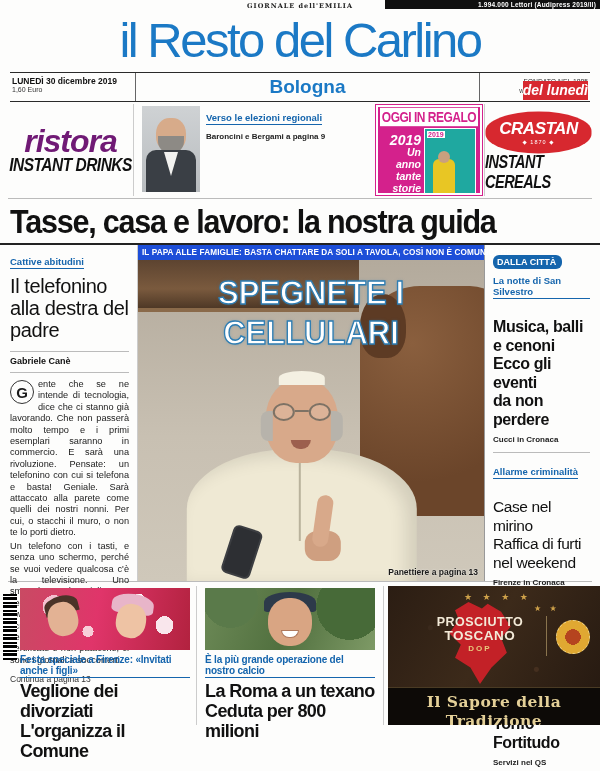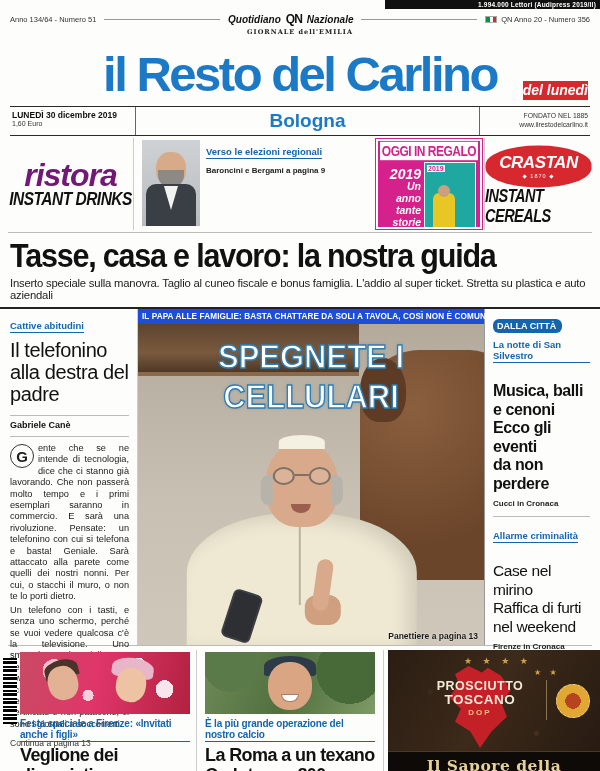--- a/index.html
+++ b/index.html
@@ -13,22 +13,22 @@
   .readers-bar { position:absolute; top:0; right:0; width:215px; height:9px;
     background:#101010; color:#fff; font-size:6.5px; font-weight:bold;
     text-align:right; padding:1px 4px 0 0; letter-spacing:.2px; }
   .meta-row { display:flex; align-items:center; padding:12px 10px 0 10px; font-size:7.5px; color:#333; }
   .meta-row .rule { flex:1; height:1px; background:#999; margin:0 8px; }
   .meta-center { display:flex; align-items:center; gap:5px; font-weight:bold; font-style:italic; font-size:10px; color:#111; }
   .qn-logo { font-style:normal; font-weight:bold; font-size:12px; letter-spacing:-1px; }
   .flag { display:inline-flex; width:12px; height:7px; margin-right:4px; border:.5px solid #aaa; vertical-align:middle; }
   .flag i { flex:1; } .flag i:nth-child(1){background:#009246;} .flag i:nth-child(2){background:#fff;} .flag i:nth-child(3){background:#ce2b37;}
   .giornale { text-align:center; font-family:"DejaVu Serif", serif; font-size:6.5px; font-weight:bold; letter-spacing:1px; color:#222; margin-top:2px; }
-  .masthead { text-align:center; color:#1b79c5; font-weight:bold; font-size:49px;
-    letter-spacing:-2.5px; line-height:52px; margin-top:12px; }
+  .masthead { text-align:center; color:#1b79c5; font-weight:normal; font-size:49px;
+    letter-spacing:-2.5px; line-height:52px; margin-top:4px; }
   .lunedi-badge { position:absolute; top:81px; right:12px; background:#d7282f; color:#fff;
     font-style:italic; font-weight:bold; font-size:14px; padding:1px 0 2px; }
   .info-row { display:flex; border-top:1.5px solid #2a2a2a; border-bottom:1.5px solid #2a2a2a;
     margin:6px 10px 0 10px; height:30px; }
   .info-left { width:125px; padding:3px 0 0 2px; }
   .info-date { font-size:8.5px; font-weight:bold; }
   .info-price { font-size:7px; color:#333; }
   .info-center { flex:1; border-left:1px solid #666; border-right:1px solid #666;
     display:flex; align-items:center; justify-content:center; }
   .edition { color:#1b79c5; font-size:19px; font-weight:bold; }
@@ -143,37 +143,20 @@
   .pros-strip { position:absolute; bottom:0; left:0; width:100%; height:38px; background:#0d0a07; border-top:1px solid #4a3b24; text-align:center; padding-top:4px; }
   .pros-tagline { font-family:"DejaVu Serif", serif; font-weight:bold; font-size:15.5px; color:#e4d098; letter-spacing:.5px; }
 </style>
 </head>
 <body>
 
 <div class="page">
 
   <div class="readers-bar">1.994.000 Lettori (Audipress 2019/II)</div>
 
-  <div class="meta-row">
-    <span>Anno 134/64 - Numero 51</span>
-    <span class="rule"></span>
-    <span class="meta-center">
-      <span>Quotidiano</span>
-      <span class="qn-logo">QN</span>
-      <span>Nazionale</span>
-    </span>
-    <span class="rule"></span>
-    <span>
-      <span class="flag">
-          <i></i>
-          <i></i>
-          <i></i>
-        </span><span>QN Anno 20 - Numero 356</span>
-    </span>
-  </div>
 
   <div class="giornale">GIORNALE dell'EMILIA</div>
 
   <div class="masthead">il Resto del Carlino</div>
   <div class="lunedi-badge">del lunedì</div>
 
   <div class="info-row">
     <div class="info-left">
       <div class="info-date">LUNEDÌ 30 dicembre 2019</div>
       <div class="info-price">1,60 Euro</div>
@@ -227,21 +210,20 @@
       <div class="crastan-oval">
         <div class="crastan-name">CRASTAN</div>
         <div class="crastan-year">◆ 1870 ◆</div>
       </div>
       <div class="crastan-tag">INSTANT CEREALS</div>
     </div>
   </div>
 
   <div class="lead">
     <div class="lead-headline">Tasse, casa e lavoro: la nostra guida</div>
-    <div class="lead-subhead">Inserto speciale sulla manovra. Taglio al cuneo fiscale e bonus famiglia. L'addio al super ticket. Stretta su plastica e auto aziendali</div>
   </div>
 
   <div class="main-row">
 
     <div class="left-col">
       <span class="kicker">Cattive abitudini</span>
       <div class="left-headline">Il telefonino alla destra del padre</div>
       <div class="left-byline">Gabriele Canè</div>
       <div class="left-body">
         <span class="dropcap">G</span>

